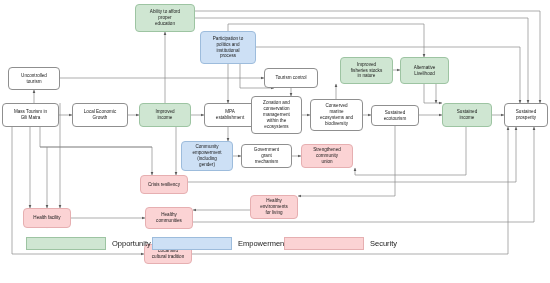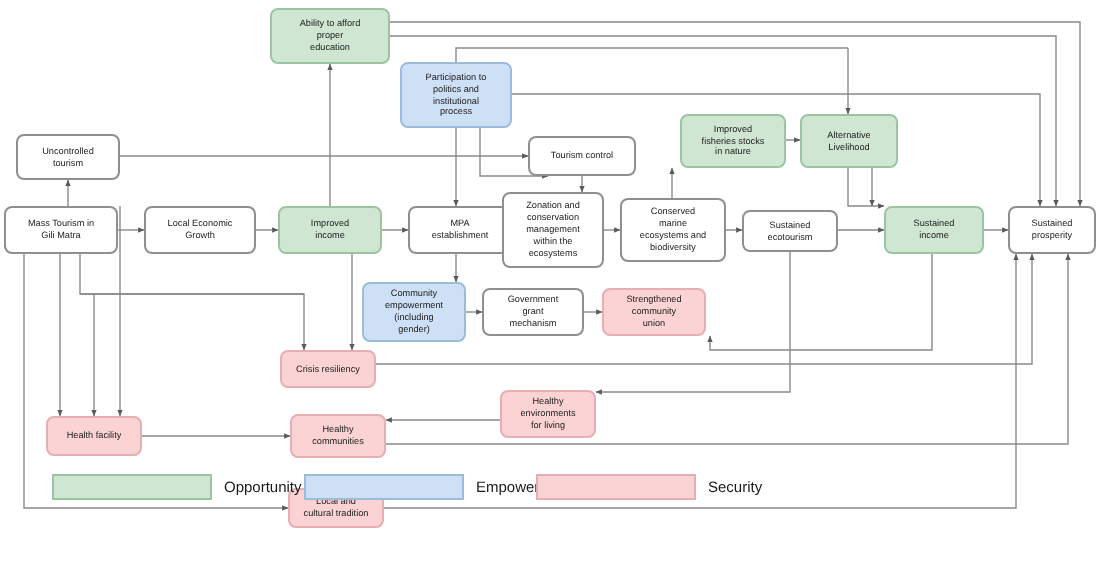--- a/index.html
+++ b/index.html
@@ -117,21 +117,21 @@
 
   <div id="legend">
       <div class="lg" style="left: 26px;">
         <div class="sw opportunity"></div>
         <div class="lbl">Opportunity</div>
       </div>
       <div class="lg" style="left: 152px;">
         <div class="sw empowerment"></div>
         <div class="lbl">Empowerment</div>
       </div>
-      <div class="lg" style="left: 268px;">
+      <div class="lg" style="left: 284px;">
         <div class="sw security"></div>
         <div class="lbl">Security</div>
       </div>
     </div>
 <div class="node opportunity" style="left: 135px; top: 4px; width: 60px; height: 28px;">
       <span>Ability to afford
 proper
 education</span>
     </div>
     <div class="node empowerment" style="left: 200px; top: 31px; width: 56px; height: 33px;">

